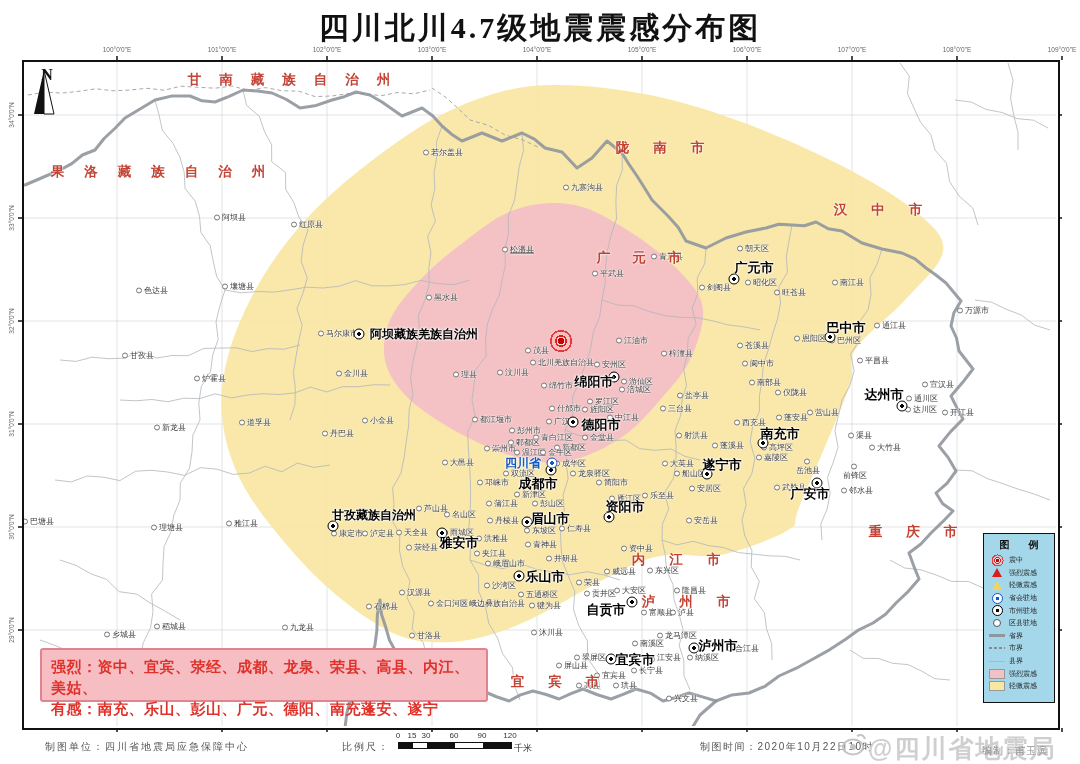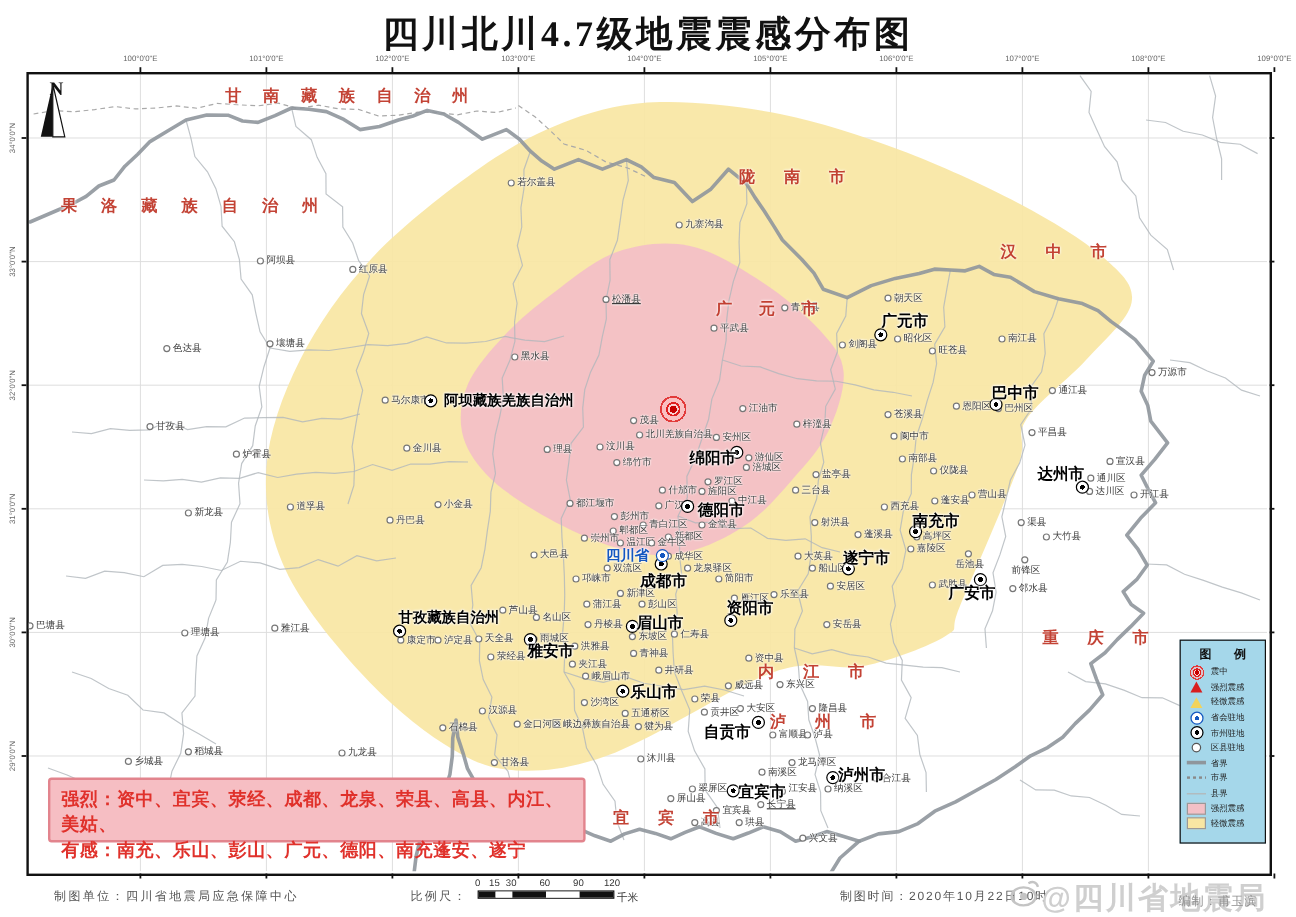--- a/index.html
+++ b/index.html
@@ -234,21 +234,21 @@
         <span>梓潼县</span>
       </div>
       <div class="cl" style="left: 489px; top: 310px;">
         <span class="dot"></span>
         <span>汶川县</span>
       </div>
       <div class="cl" style="left: 441px; top: 312px;">
         <span class="dot"></span>
         <span>理县</span>
       </div>
-      <div class="cl" style="left: 503px; top: 323px;">
+      <div class="cl" style="left: 533px; top: 323px;">
         <span class="dot"></span>
         <span>绵竹市</span>
       </div>
       <div class="cl" style="left: 579px; top: 339px;">
         <span class="dot"></span>
         <span>罗江区</span>
       </div>
       <div class="cl" style="left: 541px; top: 346px;">
         <span class="dot"></span>
         <span>什邡市</span>
@@ -690,21 +690,21 @@
         <span>纳溪区</span>
       </div>
       <div class="cl" style="left: 719px; top: 586px;">
         <span class="dot"></span>
         <span>合江县</span>
       </div>
       <div class="cl" style="left: 641px; top: 595px; align-items: flex-end;">
         <span class="dot"></span>
         <span>江安县</span>
       </div>
-      <div class="cl" style="left: 623px; top: 608px; text-decoration: underline;">
+      <div class="cl" style="left: 623px; top: 608px;">
         <span class="dot"></span>
         <span>长宁县</span>
       </div>
       <div class="cl" style="left: 624px; top: 581px;">
         <span class="dot"></span>
         <span>南溪区</span>
       </div>
       <div class="cl" style="left: 566px; top: 595px;">
         <span class="dot"></span>
         <span>翠屏区</span>
@@ -763,21 +763,21 @@
       </div>
       <div class="cl" style="left: 506px; top: 390px;">
         <span class="dot"></span>
         <span>温江区</span>
       </div>
       <div class="cl" style="left: 532px; top: 390px;">
         <span class="dot"></span>
         <span>金牛区</span>
       </div>
       <div class="marker" style="left: 527px; top: 408px;"></div>
-      <div class="city-label" style="left: 529px; top: 422px;">成都市</div>
+      <div class="city-label" style="left: 514px; top: 422px;">成都市</div>
       <div class="marker" style="left: 590px; top: 315px;"></div>
       <div class="city-label" style="left: 570px; top: 320px;">绵阳市</div>
       <div class="marker" style="left: 549px; top: 360px;"></div>
       <div class="city-label" style="left: 577px; top: 363px;">德阳市</div>
       <div class="marker" style="left: 710px; top: 217px;"></div>
       <div class="city-label" style="left: 730px; top: 206px;">广元市</div>
       <div class="marker" style="left: 806px; top: 275px;"></div>
       <div class="city-label" style="left: 822px; top: 266px;">巴中市</div>
       <div class="marker" style="left: 878px; top: 344px;"></div>
       <div class="city-label" style="left: 860px; top: 333px;">达州市</div>

